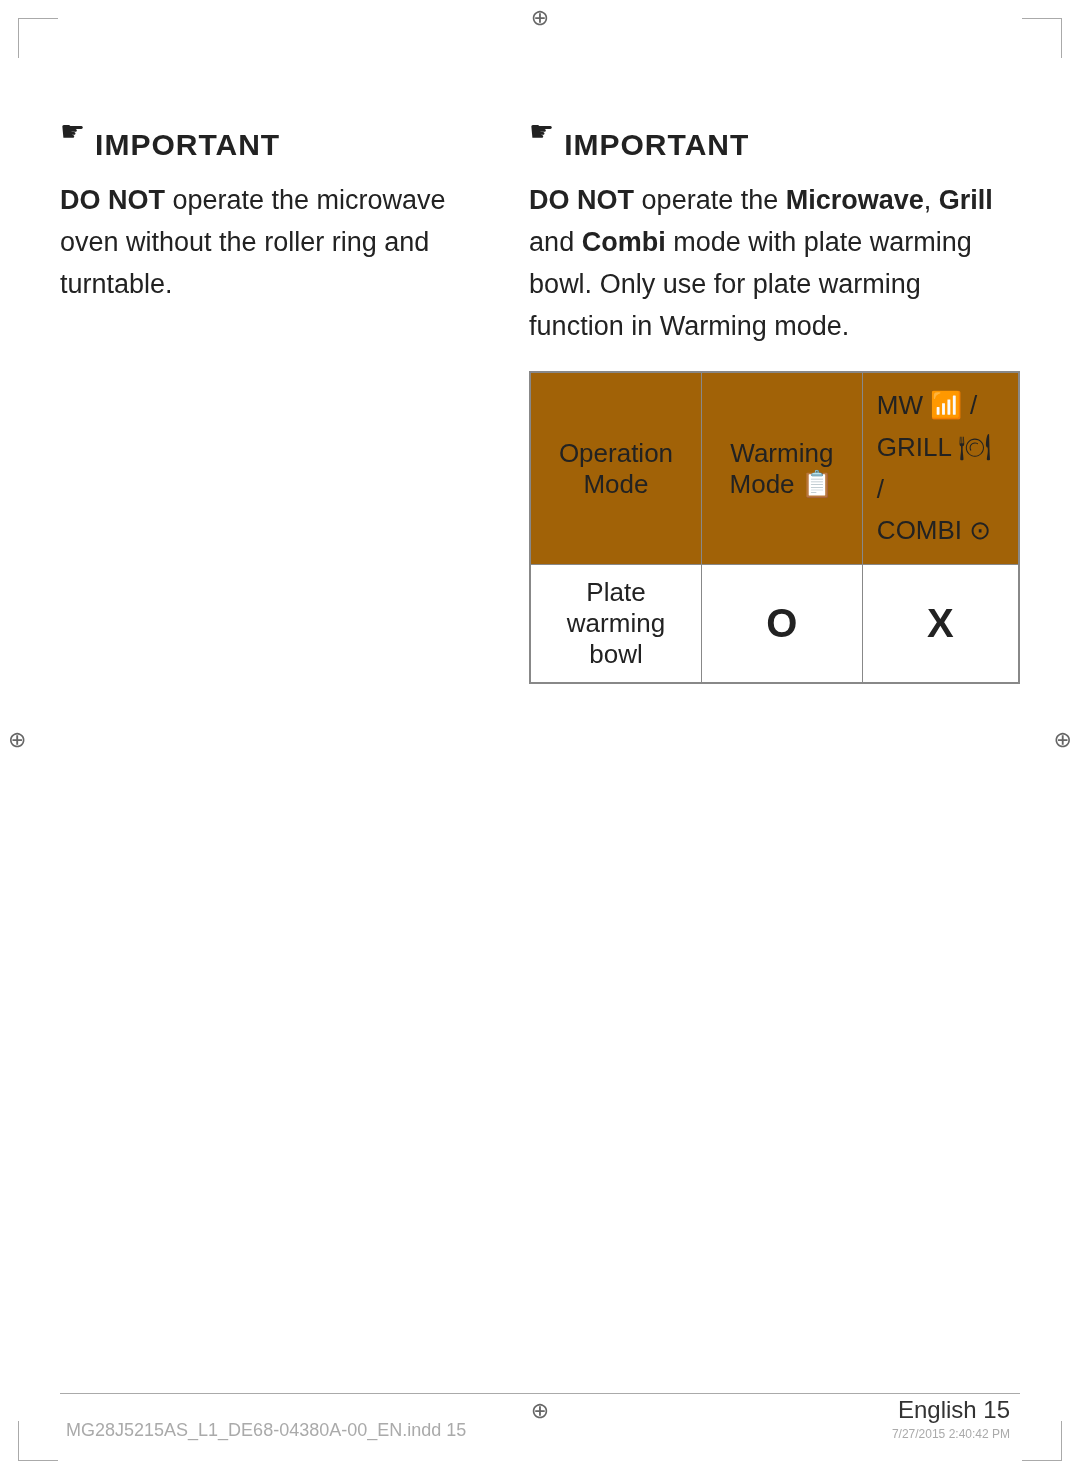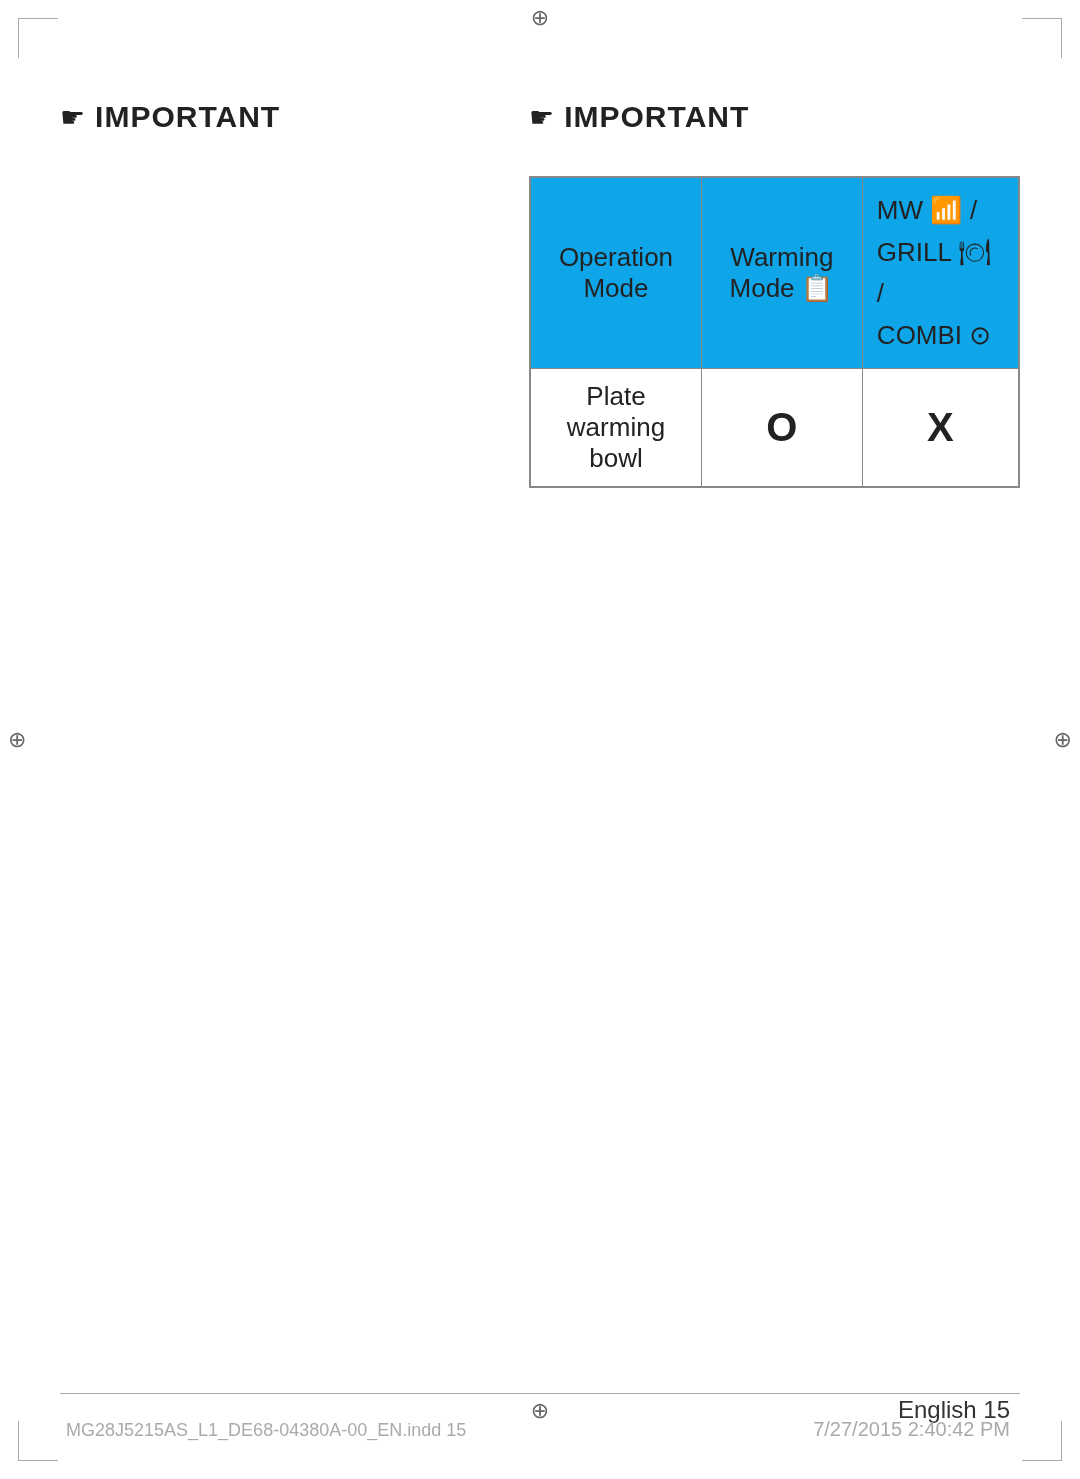--- a/index.html
+++ b/index.html
@@ -128,20 +128,21 @@
     .important-icon {
       font-size: 28px;
       color: #222;
     }
 
     .important-title {
       font-size: 30px;
       font-weight: bold;
       text-transform: uppercase;
       letter-spacing: 1px;
+      margin-top: 28px;
     }
 
     .important-text {
       font-size: 27px;
       line-height: 1.55;
       color: #222;
     }
 
     .important-text strong {
       font-weight: bold;
@@ -161,21 +162,21 @@
 
     table th, table td {
       border: 1.5px solid #888;
       padding: 12px 16px;
       text-align: center;
       font-size: 26px;
       vertical-align: middle;
     }
 
     table th {
-      background: #0ea5e9;
+      background: #a16207;
       font-weight: normal;
     }
 
     .col-operation {
       width: 35%;
       margin-left: 12px;
     }
 
     .col-warming {
       width: 33%;
@@ -220,21 +221,21 @@
       bottom: 38px;
       left: 66px;
       font-size: 18px;
       color: #aaa;
     }
 
     .footer-right {
       position: absolute;
       bottom: 38px;
       right: 70px;
-      font-size: 20px;
+      font-size: 12px;
       color: #aaa;
     }
   </style>
 </head>
 <body>
 
 <div class="corner-mark-tl"></div>
 <div class="corner-mark-tr"></div>
 <div class="corner-mark-bl"></div>
 <div class="corner-mark-br"></div>
@@ -247,27 +248,33 @@
 
 <div class="crosshair-bottom">⊕</div>
 
 <div class="main-content">
 
   <div class="left-column">
     <div class="important-header">
       <span class="important-icon">☛</span>
       <span class="important-title">IMPORTANT</span>
     </div>
+    <p class="important-text">
+      <strong>DO NOT</strong><span> operate the microwave oven without the roller ring and turntable.</span>
+    </p>
   </div>
 
   <div class="right-column">
     <div class="important-header">
       <span class="important-icon">☛</span>
       <span class="important-title">IMPORTANT</span>
     </div>
+    <p class="important-text">
+      <strong>DO NOT</strong> operate the <strong>Microwave</strong>, <strong>Grill</strong> and <strong>Combi</strong> mode with plate warming bowl. Only use for plate warming function in Warming mode.
+    </p>
 
     
     <div class="table-container">
       <table>
         <thead>
           <tr>
             <th class="col-operation">Operation<br>Mode</th>
             <th class="col-warming">Warming<br>Mode 📋</th>
             <th class="col-mw">MW 📶 /<br>GRILL 🍽 /<br>COMBI ⊙</th>
           </tr>

